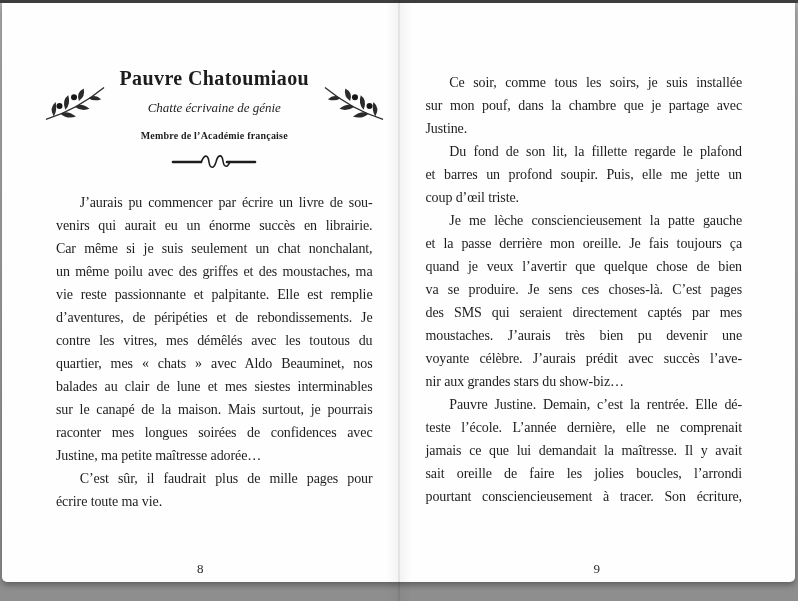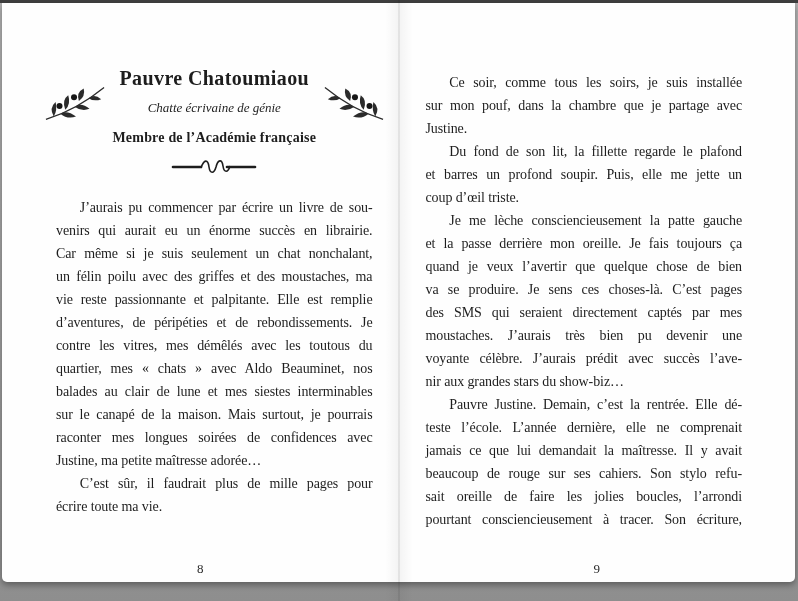--- a/index.html
+++ b/index.html
@@ -36,21 +36,21 @@
       rgba(0,0,0,0.04) 54%, rgba(0,0,0,0) 88%);
     pointer-events: none;
   }
   .page { position: relative; width: 50%; height: 100%; }
   .page.left  { padding: 0 26px 0 54px; }
   .page.right { padding: 68px 53px 0 27px; }
 
   .chapter-head { position: relative; margin-top: 64px; text-align: center; }
   .title { font-size: 20px; font-weight: 700; letter-spacing: 0.4px; }
   .subtitle { font-style: italic; font-size: 13px; margin-top: 10px; }
-  .affiliation { font-weight: 700; font-size: 14px; margin-top: 14px; letter-spacing: 0.2px; }
+  .affiliation { font-weight: 700; font-size: 10px; margin-top: 14px; letter-spacing: 0.2px; }
   .branch { position: absolute; top: 16px; width: 62px; height: 40px; }
   .branch.branch-l { left: -12px; }
   .branch.branch-r { right: -12px; transform: scaleX(-1); }
   .divider { margin-top: 12px; height: 18px; }
 
   .body-text { margin-top: 20px; font-size: 14px; line-height: 23px; letter-spacing: -0.1px; }
   .page.right .body-text { margin-top: 0; }
   .line { text-align: justify; text-align-last: justify; }
   .line.first { text-indent: 1.7em; }
   .line.plast { text-align-last: left; }
@@ -110,21 +110,21 @@
             <path d="M57 9 H85" stroke="#1d1d1d" stroke-width="2.6" stroke-linecap="round"></path>
           </svg>
         </div>
       </div>
 
       <div class="body-text">
           <div class="para">
             <div class="line first">J’aurais pu commencer par écrire un livre de sou-</div>
             <div class="line">venirs qui aurait eu un énorme succès en librairie.</div>
             <div class="line">Car même si je suis seulement un chat nonchalant,</div>
-            <div class="line">un félin poilu avec des griffes et des moustaches, ma</div>
+            <div class="line">un même poilu avec des griffes et des moustaches, ma</div>
             <div class="line">vie reste passionnante et palpitante. Elle est remplie</div>
             <div class="line">d’aventures, de péripéties et de rebondissements. Je</div>
             <div class="line">contre les vitres, mes démêlés avec les toutous du</div>
             <div class="line">quartier, mes « chats » avec Aldo Beauminet, nos</div>
             <div class="line">balades au clair de lune et mes siestes interminables</div>
             <div class="line">sur le canapé de la maison. Mais surtout, je pourrais</div>
             <div class="line">raconter mes longues soirées de confidences avec</div>
             <div class="line plast">Justine, ma petite maîtresse adorée…</div>
           </div>
           <div class="para">
@@ -155,21 +155,20 @@
             <div class="line">va se produire. Je sens ces choses-là. C’est pages</div>
             <div class="line">des SMS qui seraient directement captés par mes</div>
             <div class="line">moustaches. J’aurais très bien pu devenir une</div>
             <div class="line">voyante célèbre. J’aurais prédit avec succès l’ave-</div>
             <div class="line plast">nir aux grandes stars du show-biz…</div>
           </div>
           <div class="para">
             <div class="line first">Pauvre Justine. Demain, c’est la rentrée. Elle dé-</div>
             <div class="line">teste l’école. L’année dernière, elle ne comprenait</div>
             <div class="line">jamais ce que lui demandait la maîtresse. Il y avait</div>
-            <div class="line">beaucoup de rouge sur ses cahiers. Son stylo refu-</div>
             <div class="line">sait oreille de faire les jolies boucles, l’arrondi</div>
             <div class="line">pourtant consciencieusement à tracer. Son écriture,</div>
           </div>
         </div>
 
       <div class="page-number">9</div>
     </div>
 
   </div>
 

